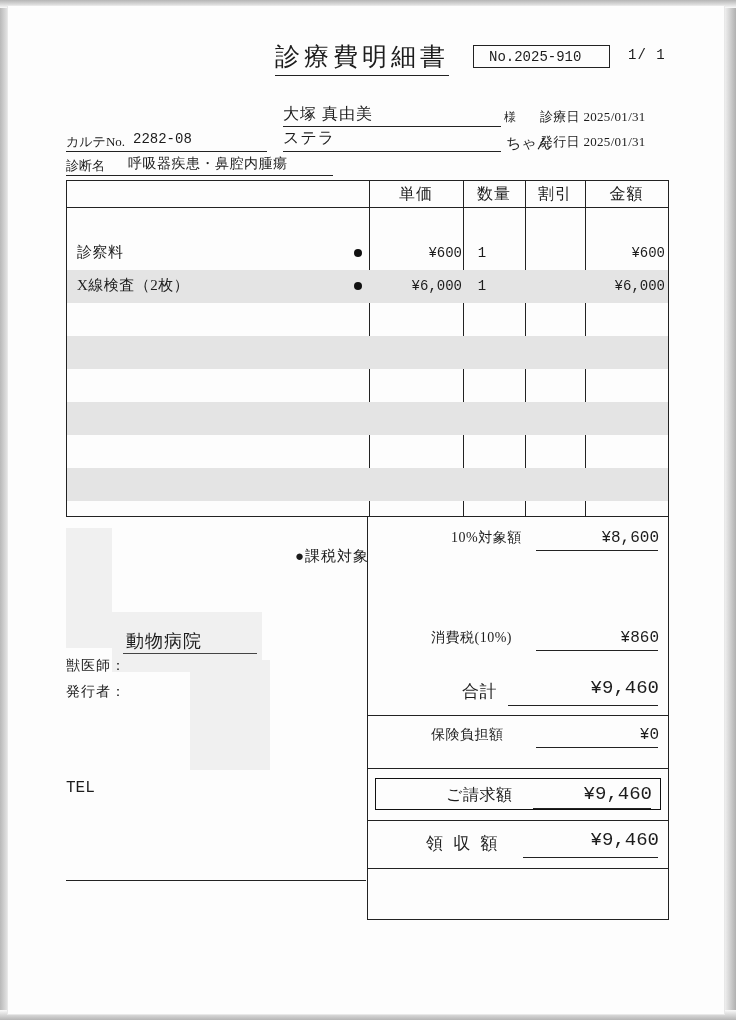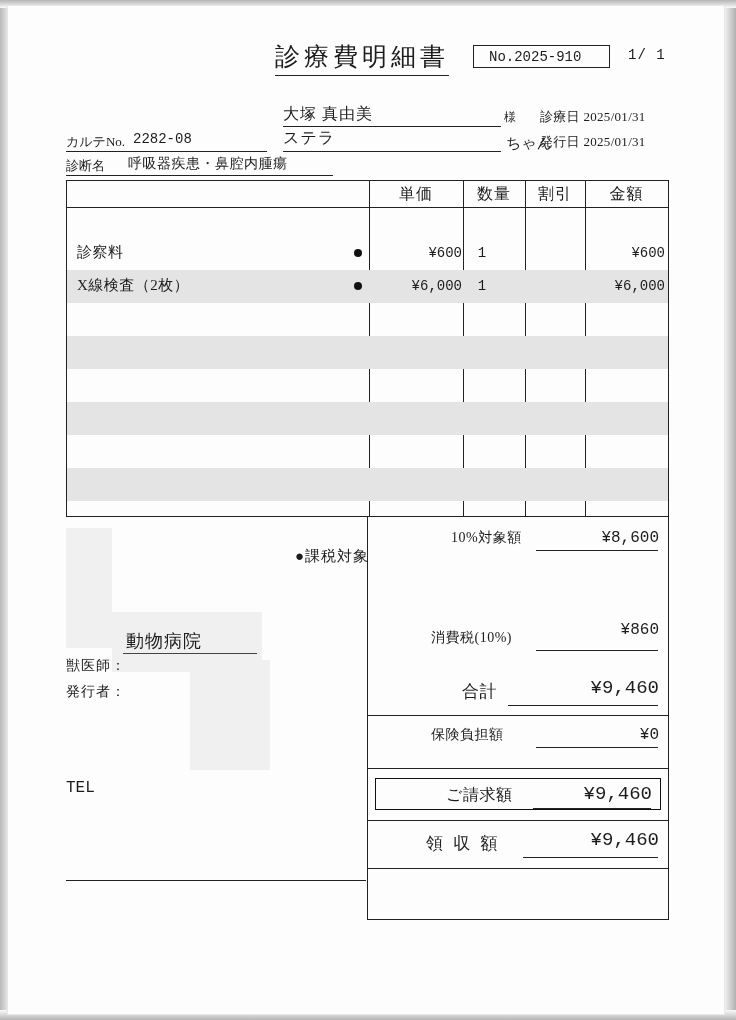--- a/index.html
+++ b/index.html
@@ -475,21 +475,21 @@
 
     <div class="tax-mark">●課税対象</div>
 
     <div class="summary">
       <div class="sum-label" style="left:83px; top:12px;">10%対象額</div>
       <div class="sum-rule" style="left:168px; top:33px; width:122px;"></div>
       <div class="sum-value" style="top:12px;">¥8,600</div>
 
       <div class="sum-label" style="left:63px; top:112px;">消費税(10%)</div>
       <div class="sum-rule" style="left:168px; top:133px; width:122px;"></div>
-      <div class="sum-value" style="top:104px;text-align:center;">¥860</div>
+      <div class="sum-value" style="top:112px;text-align:center;">¥860</div>
 
       <div class="sum-label" style="left:94px; top:163px; font-size:17px;">合計</div>
       <div class="sum-rule" style="left:140px; top:188px; width:150px;"></div>
       <div class="sum-value" style="top:160px; font-size:19px;">¥9,460</div>
 
       <div class="sum-line" style="top:198px;"></div>
       <div class="sum-label" style="left:63px; top:209px;">保険負担額</div>
       <div class="sum-rule" style="left:168px; top:230px; width:122px;"></div>
       <div class="sum-value" style="top:209px;">¥0</div>
 

